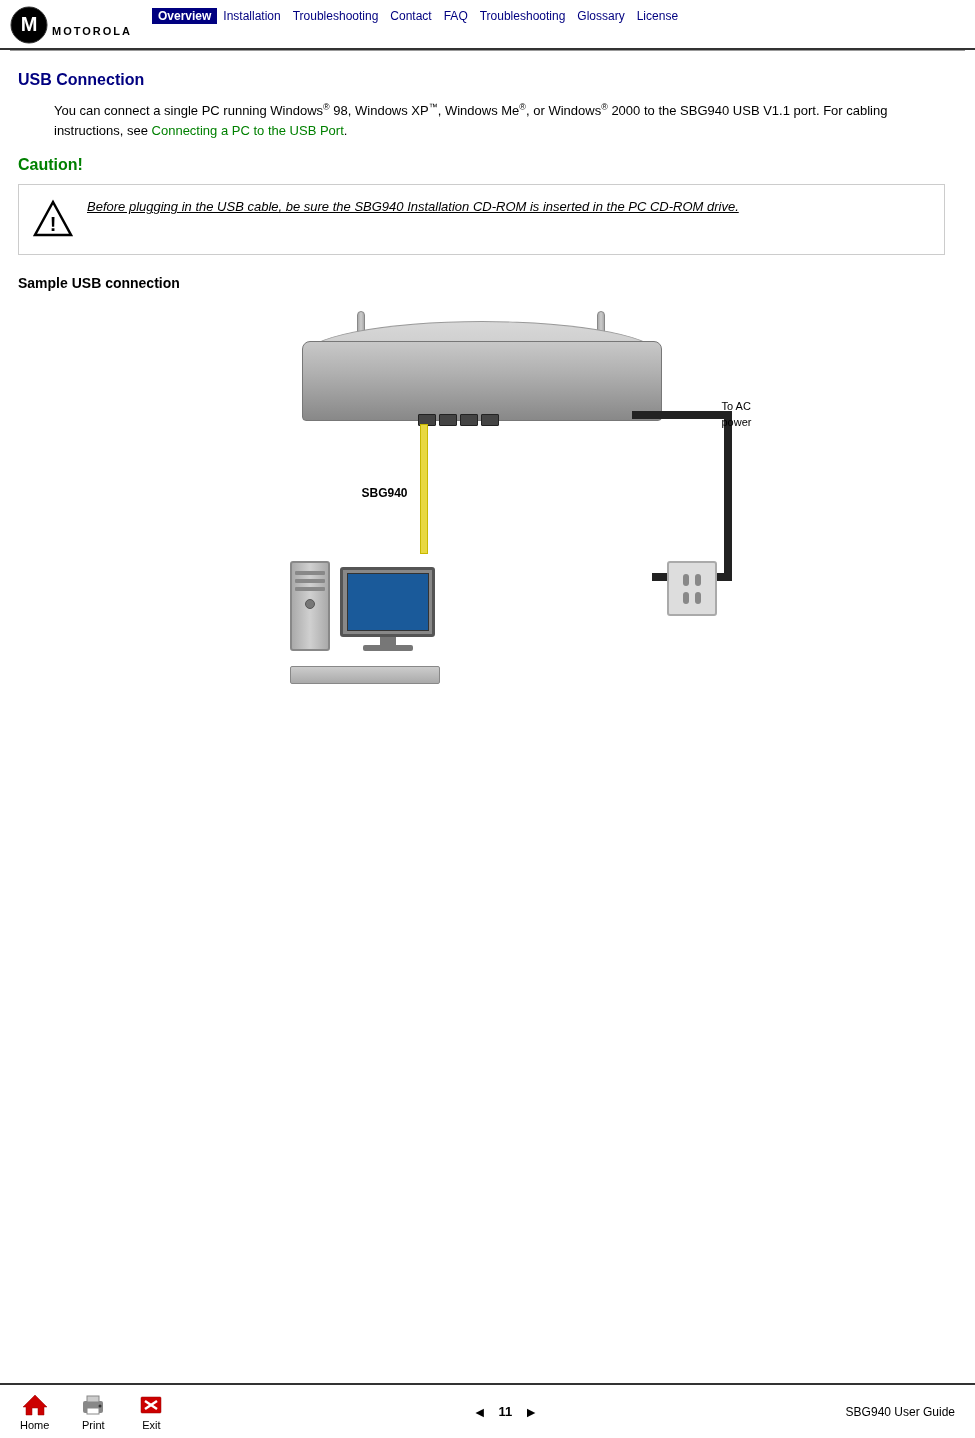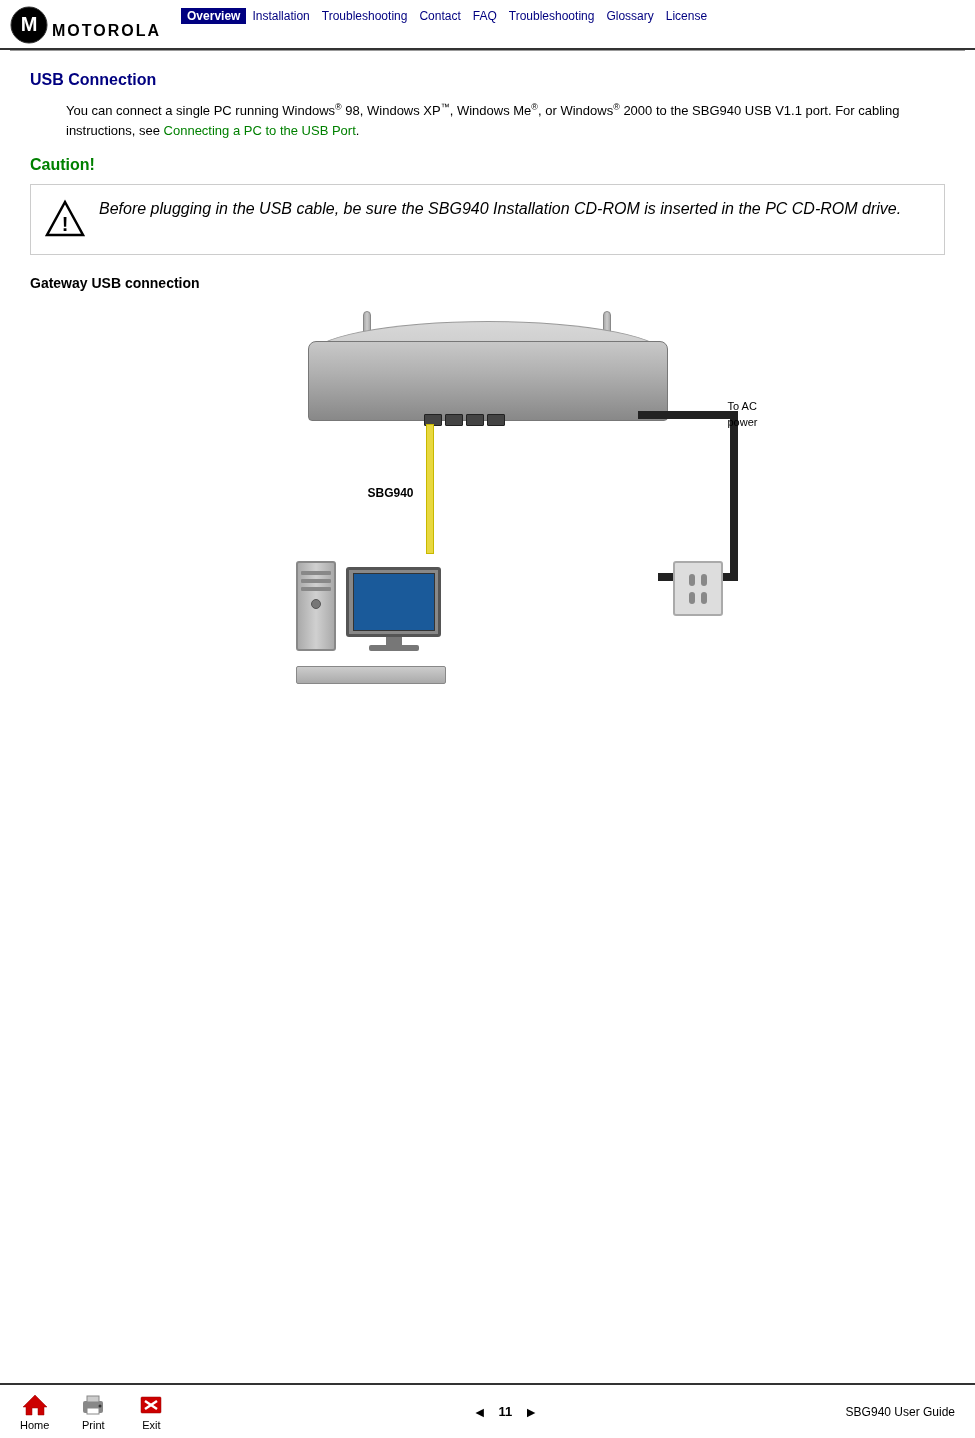--- a/index.html
+++ b/index.html
@@ -25,21 +25,21 @@
       display: flex;
       align-items: center;
       margin-right: 20px;
       min-width: 120px;
     }
     .motorola-logo {
       width: 38px;
       height: 38px;
     }
     .motorola-text {
-      font-size: 16px;
+      font-size: 11px;
       font-weight: bold;
       color: #000;
       margin-left: 4px;
       letter-spacing: 2px;
       margin-top: 12px;
     }
     .nav-area {
       flex: 1;
     }
     .nav-row {
@@ -73,21 +73,21 @@
 
     
     .top-divider {
       border: none;
       border-top: 1px solid #999;
       margin: 0 10px;
     }
 
     
     .main-content {
-      padding: 20px 30px 20px 30px;
+      padding: 20px 30px 20px 18px;
     }
 
     
     .section-heading {
       font-size: 16px;
       font-weight: bold;
       color: #000080;
       margin-bottom: 12px;
     }
 
@@ -122,23 +122,24 @@
     .caution-icon {
       margin-right: 14px;
       flex-shrink: 0;
       margin-top: 2px;
     }
     .caution-icon svg {
       width: 40px;
       height: 40px;
     }
     .caution-text {
-      font-size: 16px;
+      font-size: 13px;
       font-style: italic;
       line-height: 1.5;
+      text-decoration: underline;
     }
 
     
     .sub-heading {
       font-size: 14px;
       font-weight: bold;
       color: #000;
       margin-bottom: 20px;
     }
 
@@ -478,21 +479,21 @@
   <div class="caution-box">
     <div class="caution-icon">
       <svg viewBox="0 0 40 40" xmlns="http://www.w3.org/2000/svg">
         <polygon points="20,3 38,36 2,36" fill="white" stroke="#000" stroke-width="2.5"></polygon>
         <text x="20" y="32" text-anchor="middle" fill="#000" font-size="20" font-weight="bold" font-family="Arial">!</text>
       </svg>
     </div>
     <div class="caution-text">Before plugging in the USB cable, be sure the SBG940 Installation CD-ROM is inserted in the PC CD-ROM drive.</div>
   </div>
 
-  <h3 class="sub-heading">Gateway USB connection</h3>
+  <h3 class="sub-heading">Sample USB connection</h3>
 
   <div class="diagram-container">
 
     <div class="antenna-left"></div>
     <div class="antenna-right"></div>
 
     <div class="router-top-curve"></div>
 
     <div class="router-body">
 

